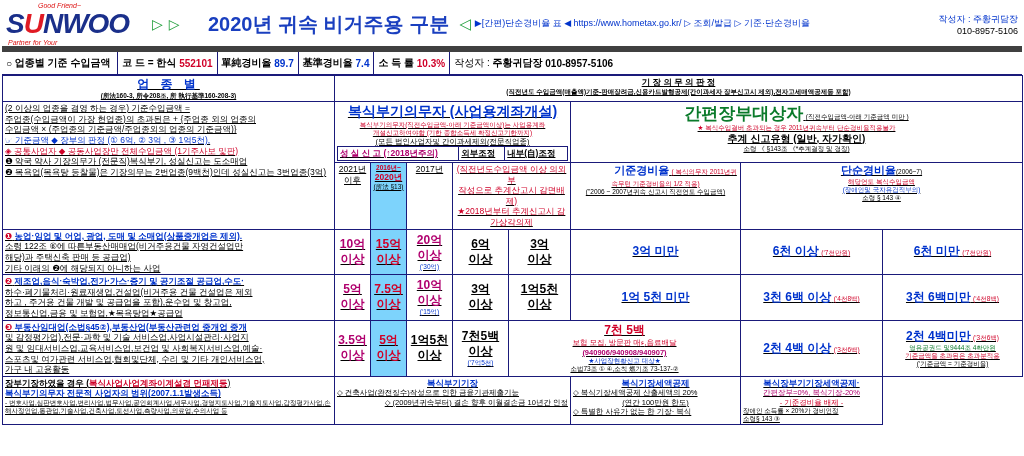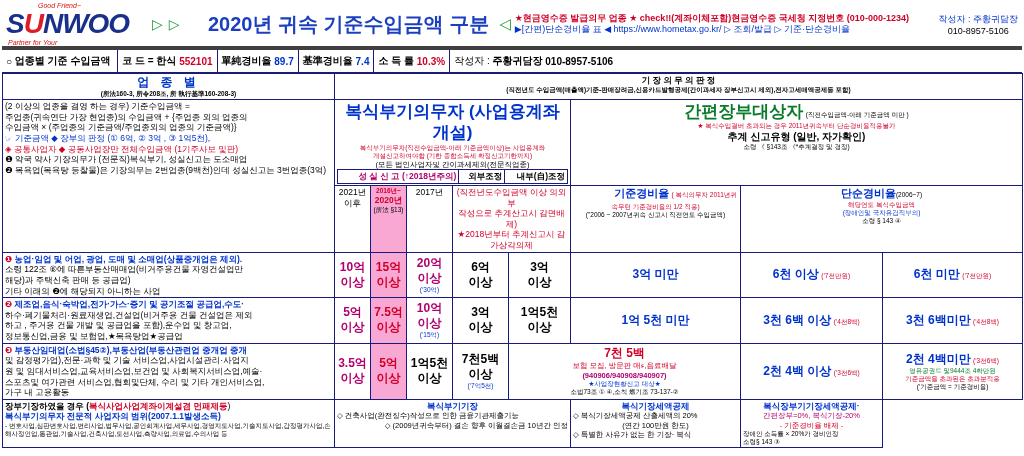--- a/index.html
+++ b/index.html
@@ -7,83 +7,82 @@
     width:1024px;height:456px;
     background:#ffffff;
     font-family:"Liberation Sans","DejaVu Sans",sans-serif;
     font-size:9px;
     color:#000;
     overflow:hidden;
   }
   .page{position:relative;width:1024px;height:456px;box-sizing:border-box;padding:2px;}
 
   
-  .hdr{display:flex;align-items:center;height:44px;border-bottom:4px solid #404040;}
+  .hdr{display:flex;align-items:center;height:44px;border-bottom:6px solid #404040;}
   .logo{width:200px;position:relative;height:44px;}
   .logo .slogan{position:absolute;top:0;left:36px;font-size:7px;color:#d11;font-style:italic;}
   .logo .sun{position:absolute;top:6px;left:4px;font-size:28px;font-weight:bold;letter-spacing:-1px;
         color:#1a2f8a;font-style:italic;}
   .logo .sun .o{color:#e01b24;}
   .logo .tail{position:absolute;bottom:0;left:6px;font-size:7px;color:#d11;font-style:italic;}
   .logo .tri{position:absolute;top:14px;left:150px;color:#1f9e3a;font-size:14px;letter-spacing:1px;}
   .hdr-title{font-size:20px;font-weight:bold;color:#1a3fbf;white-space:nowrap;padding:0 6px;}
   .hdr-mark{color:#1f9e3a;font-size:15px;padding:0 4px;}
   .hdr-note{font-size:9px;color:#111;line-height:1.25;}
   .hdr-note .red{color:#d00028;font-weight:bold;}
   .hdr-note .blue{color:#0033cc;}
-  .hdr-right{margin-left:auto;text-align:center;font-size:9px;padding-right:4px;}
+  .hdr-right{margin-left:auto;text-align:right;font-size:9px;padding-right:4px;}
   .hdr-right .l1{color:#0033cc;}
 
   
   .row2{display:flex;align-items:stretch;border-bottom:1px solid #1a1a7a;height:22px;}
   .row2 .c{display:flex;align-items:center;padding:0 4px;font-size:10px;white-space:nowrap;}
   .row2 .b1{font-weight:bold;}
   .row2 .sm{font-size:8px;color:#b0006e;}
   .row2 .sep{width:1px;background:#1a1a7a;}
   .mono-red{color:#d00028;font-weight:bold;}
   .blue-b{color:#0033cc;font-weight:bold;}
 
   
-  table.main{border-collapse:collapse;width:1020px;table-layout:fixed;}
+  table.main{border-collapse:collapse;width:1020px;table-layout:fixed;text-decoration:underline;}
   table.main td{border:1px solid #1a1a7a;vertical-align:top;padding:1px 2px;font-size:8.5px;line-height:1.25;}
   .ttl{font-weight:bold;text-align:center;}
   .c-blue{color:#0033cc;}
   .c-red{color:#d00028;}
   .c-mag{color:#b0006e;}
   .c-grn{color:#0a7a2a;}
   .center{text-align:center;}
   .small{font-size:7.5px;}
   .xsmall{font-size:6.5px;}
   .b{font-weight:bold;}
-  .hl-y{background:#f9a8d4;}
+  .hl-y{background:#7dd3fc;}
   .bignum{font-size:12px;font-weight:bold;}
   .vcenter{vertical-align:middle !important;}
   .tiny-tab{border-collapse:collapse;width:100%;}
-  .tiny-tab td{border:1px solid #1a1a7a;font-size:7.5px;text-align:right;padding:0;}
+  .tiny-tab td{border:1px solid #1a1a7a;font-size:7.5px;text-align:left;padding:0;}
 </style>
 </head>
 <body>
 
 <div class="page">
 
   <div class="hdr">
     <div class="logo">
       <div class="slogan">Good Friend~</div>
       <div class="sun">
         <span>S</span><span class="o">U</span><span>NWOO</span>
       </div>
       <div class="tail">Partner for Your</div>
       <div class="tri">▷ ▷</div>
     </div>
 
-    <div class="hdr-title">2020년 귀속 기준수입금액 구분</div>
+    <div class="hdr-title">2020년 귀속 비거주용 구분</div>
     <div class="hdr-mark">◁</div>
 
     <div class="hdr-note">
-      <div class="red">★현금영수증 발급의무 업종 ★ check!!(계좌이체포함)현금영수증 국세청 지정번호 (010-000-1234)</div>
       <div class="blue">▶[간편)단순경비율 표 ◀ https://www.hometax.go.kr/  ▷ 조회/발급 ▷ 기준·단순경비율</div>
     </div>
 
     <div class="hdr-right">
       <div class="l1">작성자 : 주황귀담장</div>
       <div class="l2">010-8957-5106</div>
     </div>
   </div>
 
   <div class="row2">
@@ -141,30 +140,30 @@
       </td>
       <td colspan="8" class="ttl">
         <div class="b">기 장 의 무 의 판 정</div>
         <div class="xsmall">(직전년도 수입금액(매출액)기준-판매장려금,신용카드발행공제(간이과세자 장부신고시 제외),전자고세매액공제등 포함)</div>
       </td>
     </tr>
 
     <tr>
       <td rowspan="2">
         <div>(2 이상의 업종을 겸영 하는 경우) 기준수입금액 =</div>
-        <div>주업종(귀속연단 가장 현업종)의 수입금액 + {주업종 외의 업종의</div>
+        <div>주업종(수입금액이 가장 현업종)의 초과된은 + {주업종 외의 업종의</div>
         <div>   수입금액 × (주업종의 기준금액/주업종외의 업종의 기준금액)}</div>
         <div class="c-blue">☞ 기준금액 ◆ 장부의 판정 (① 6억, ② 3억 , ③ 1억5천),</div>
         <div class="c-red">◈ 공통사업자 ◆ 공동사업장만 전체수입금액 (1기주사보 및판)</div>
         <div>❶ 약국   약사 기장의무가 (전문직)복식부기, 성실신고는 도소매업</div>
         <div>❷ 목욕업(목욕탕 등찰물)은 기장의무는 2번업종(9백천)인데 성실신고는 3번업종(3억)</div>
       </td>
 
       <td colspan="5" class="center">
-        <div class="b c-blue" style="font-size:17px;">복식부기의무자 (사업용계좌개설)</div>
+        <div class="b c-blue" style="font-size:14px;">복식부기의무자 (사업용계좌개설)</div>
         <div class="xsmall c-red">복식부기의무자(직전수입금액-아래 기준금액이상)는 사업용계좌</div>
         <div class="xsmall c-red">개설신고하여야함 (기한 종합소득세 확정신고기한까지)</div>
         <div class="small">(모든 법인사업자및 간이과세제외(전문직업종)</div>
         <table class="tiny-tab">
           <tbody>
                 <tr>
             <td rowspan="1" class="c-mag b">성 실 신 고 (↑2018년주의)</td>
             <td class="b">외부조정</td>
             <td class="b">내부(自)조정</td>
           </tr>

